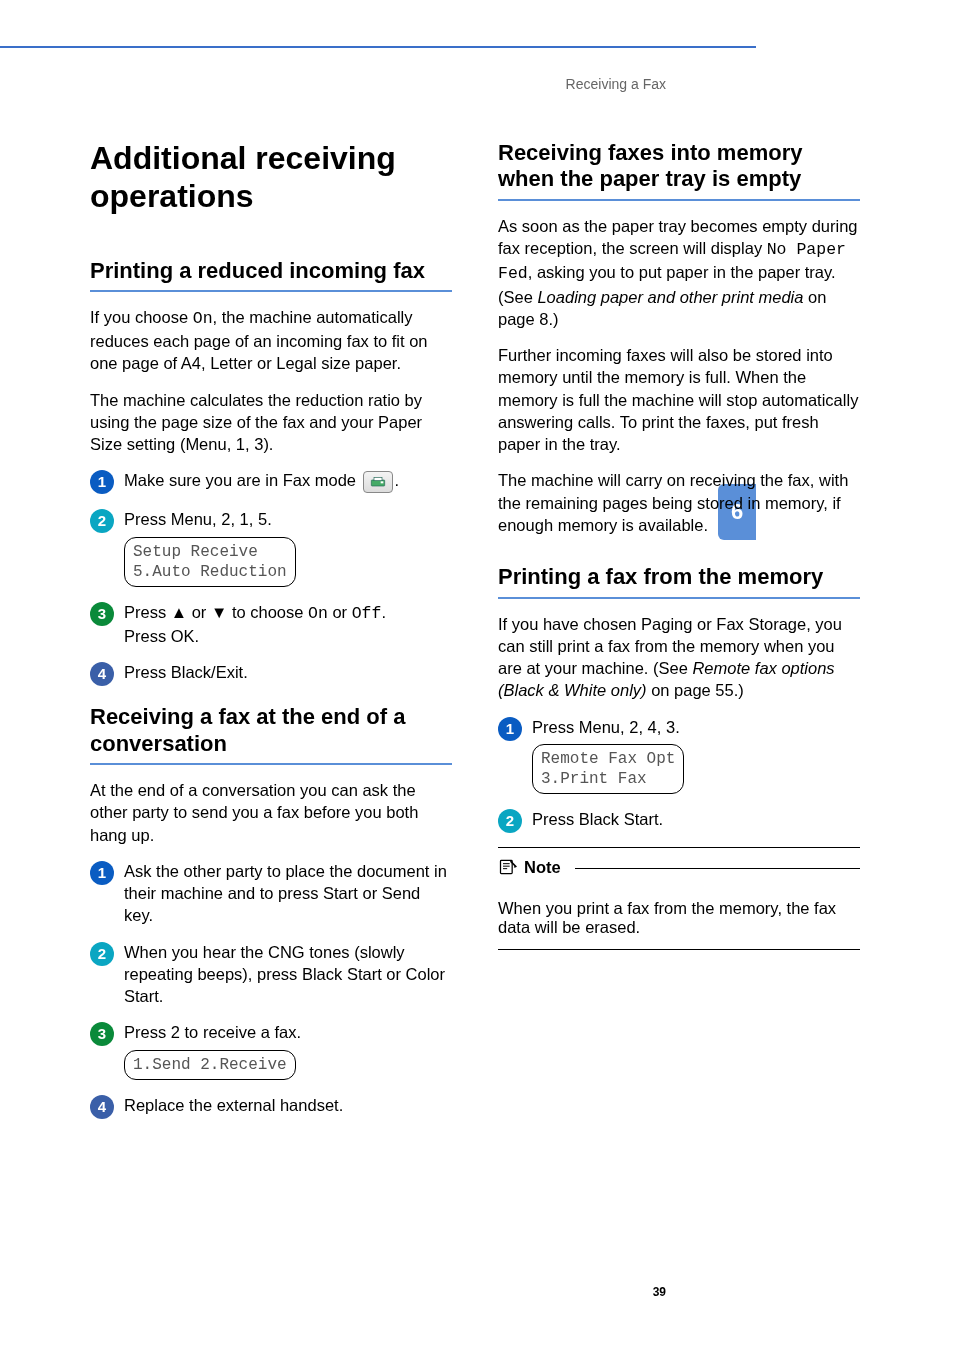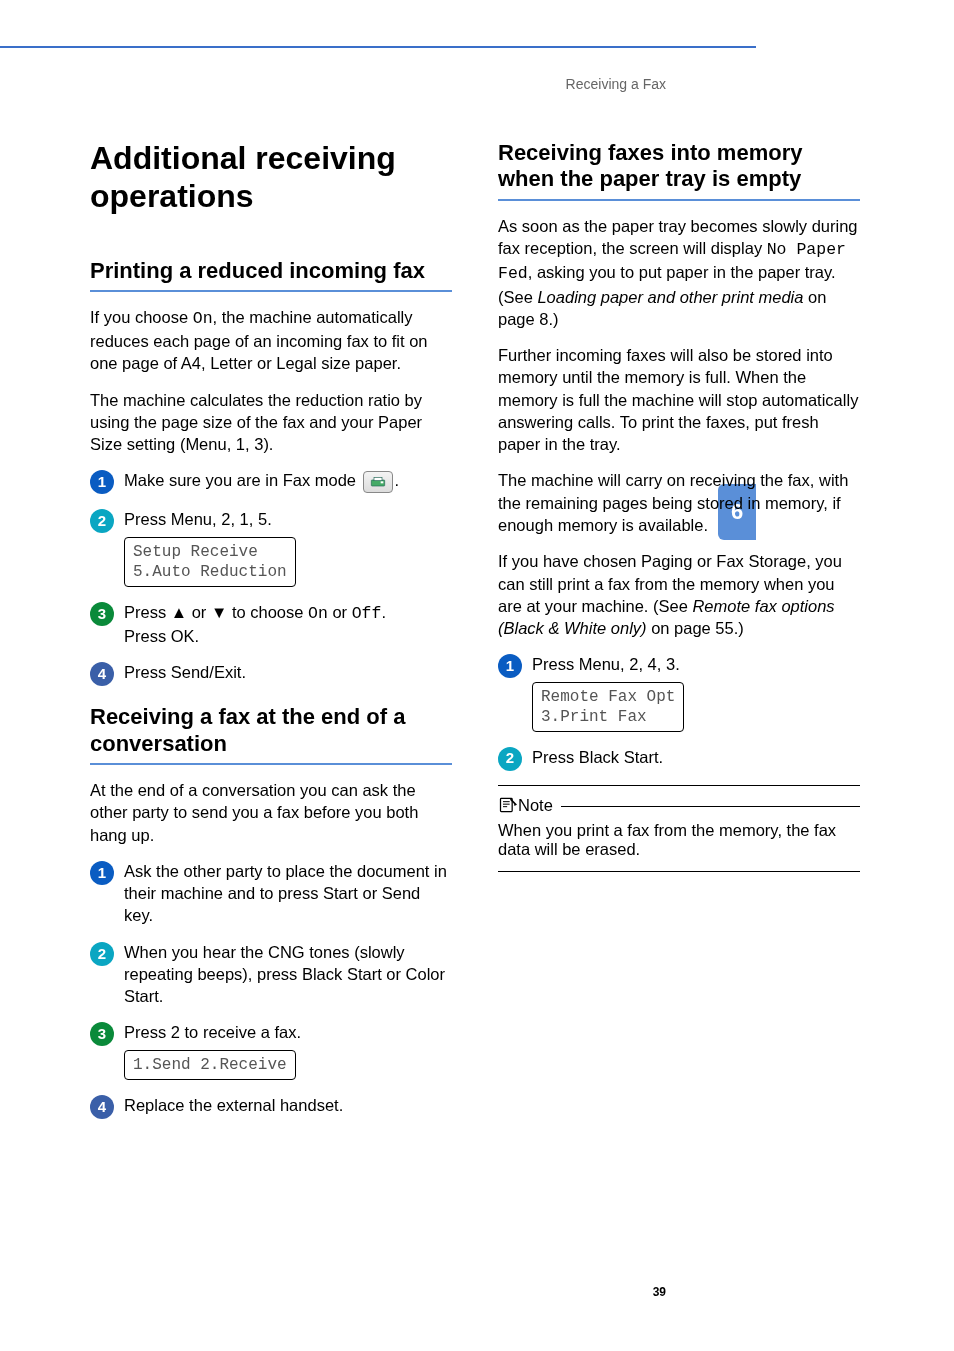--- a/index.html
+++ b/index.html
@@ -75,21 +75,21 @@
     margin-top: 1px;
   }
   .c1 { background: #0a5cc2; }
   .c2 { background: #0aa6c2; }
   .c3 { background: #0a8a3a; }
   .c4 { background: #3a5fa8; }
   .step-body { flex: 1; }
   .lcd {
     display: inline-block;
     border: 1.5px solid #000;
-    border-radius: 4px;
+    border-radius: 12px;
     padding: 4px 8px;
     font-family: "Courier New", monospace;
     font-size: 16px;
     line-height: 1.25;
     color: #555;
     white-space: pre;
     margin-top: 6px;
   }
   .fax-icon {
     display: inline-flex;
@@ -106,23 +106,23 @@
   .note-block {
     border-top: 1.5px solid #000;
     border-bottom: 1.5px solid #000;
     padding: 10px 0 12px 0;
     margin-top: 4px;
     font-size: 16.5px;
   }
   .note-head {
     display: flex;
     align-items: center;
-    gap: 0;
-    font-weight: normal;
-    margin-bottom: 6px;
+    gap: 6px;
+    font-weight: bold;
+    margin-bottom: 22px;
   }
   .note-head .line {
     flex: 1;
     border-top: 1.5px solid #000;
     margin-left: 8px;
     margin-top: 2px;
   }
   .note-icon {
     width: 20px; height: 18px;
     display: inline-flex;
@@ -208,21 +208,21 @@
         <div class="step-num c3">3</div>
         <div class="step-body">
           <span>Press </span><span class="arrows">▲</span><span> or </span><span class="arrows">▼</span><span> to choose </span><span class="mono">On</span><span> or </span><span class="mono">Off</span><span>.</span><br>
           <span>Press </span><span class="b">OK</span><span>.</span>
         </div>
       </div>
 
       <div class="step">
         <div class="step-num c4">4</div>
         <div class="step-body">
-          <span>Press </span><span class="b">Send/Exit</span><span>.</span>
+          <span>Press </span><span class="b">Black/Exit</span><span>.</span>
         </div>
       </div>
 
       <div class="h2-wrap sec-gap-md">
         <h2>Receiving a fax at the end of a conversation</h2>
       </div>
 
       <p class="body">At the end of a conversation you can ask the other party to send you a fax before you both hang up.</p>
 
       <div class="step">
@@ -250,27 +250,30 @@
         <div class="step-body">Replace the external handset.</div>
       </div>
     </div>
 
     <div class="col">
       <div class="h2-wrap">
         <h2>Receiving faxes into memory when the paper tray is empty</h2>
       </div>
 
       <p class="body">
-        <span>As soon as the paper tray becomes slowly during fax reception, the screen will display </span><span class="mono">No Paper Fed</span><span>, asking you to put paper in the paper tray. (See </span><span class="italic">Loading paper and other print media</span><span> on page 8.)</span>
+        <span>As soon as the paper tray becomes empty during fax reception, the screen will display </span><span class="mono">No Paper Fed</span><span>, asking you to put paper in the paper tray. (See </span><span class="italic">Loading paper and other print media</span><span> on page 8.)</span>
       </p>
 
       <p class="body">Further incoming faxes will also be stored into memory until the memory is full. When the memory is full the machine will stop automatically answering calls. To print the faxes, put fresh paper in the tray.</p>
 
       <p class="body">The machine will carry on receiving the fax, with the remaining pages being stored in memory, if enough memory is available.</p>
 
+      <div class="h2-wrap sec-gap-lg">
+        <h2>Printing a fax from the memory</h2>
+      </div>
 
       <p class="body">
         <span>If you have chosen Paging or Fax Storage, you can still print a fax from the memory when you are at your machine. (See </span><span class="italic">Remote fax options (Black &amp; White only)</span><span> on page 55.)</span>
       </p>
 
       <div class="step">
         <div class="step-num c1">1</div>
         <div class="step-body">
           <span>Press </span><span class="b">Menu</span><span>, </span><span class="b">2</span><span>, </span><span class="b">4</span><span>, </span><span class="b">3</span><span>.</span>
           <div><div class="lcd">Remote Fax Opt

